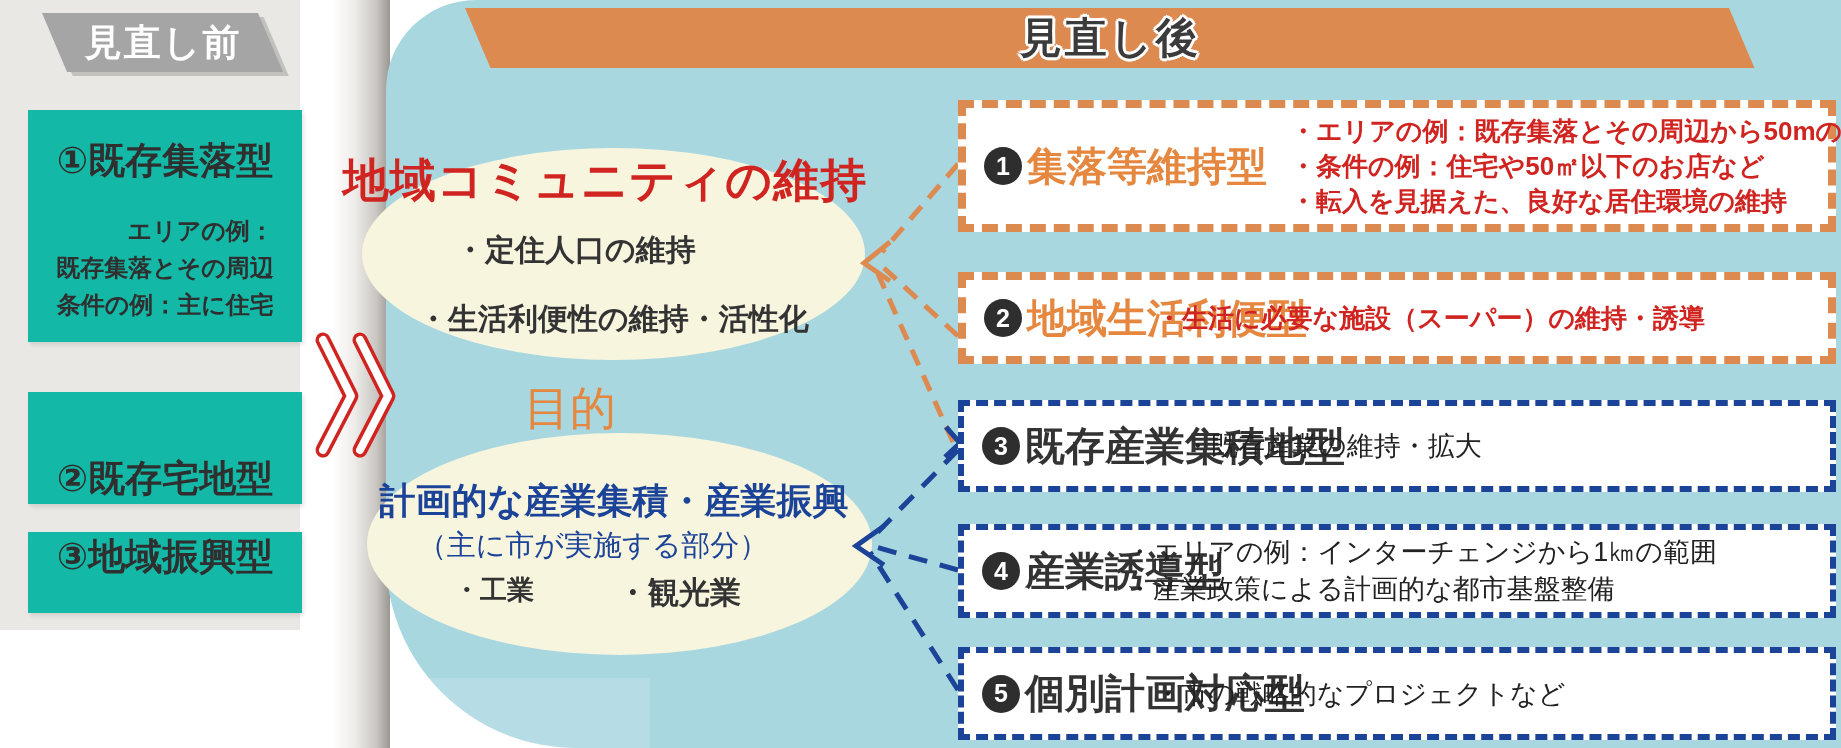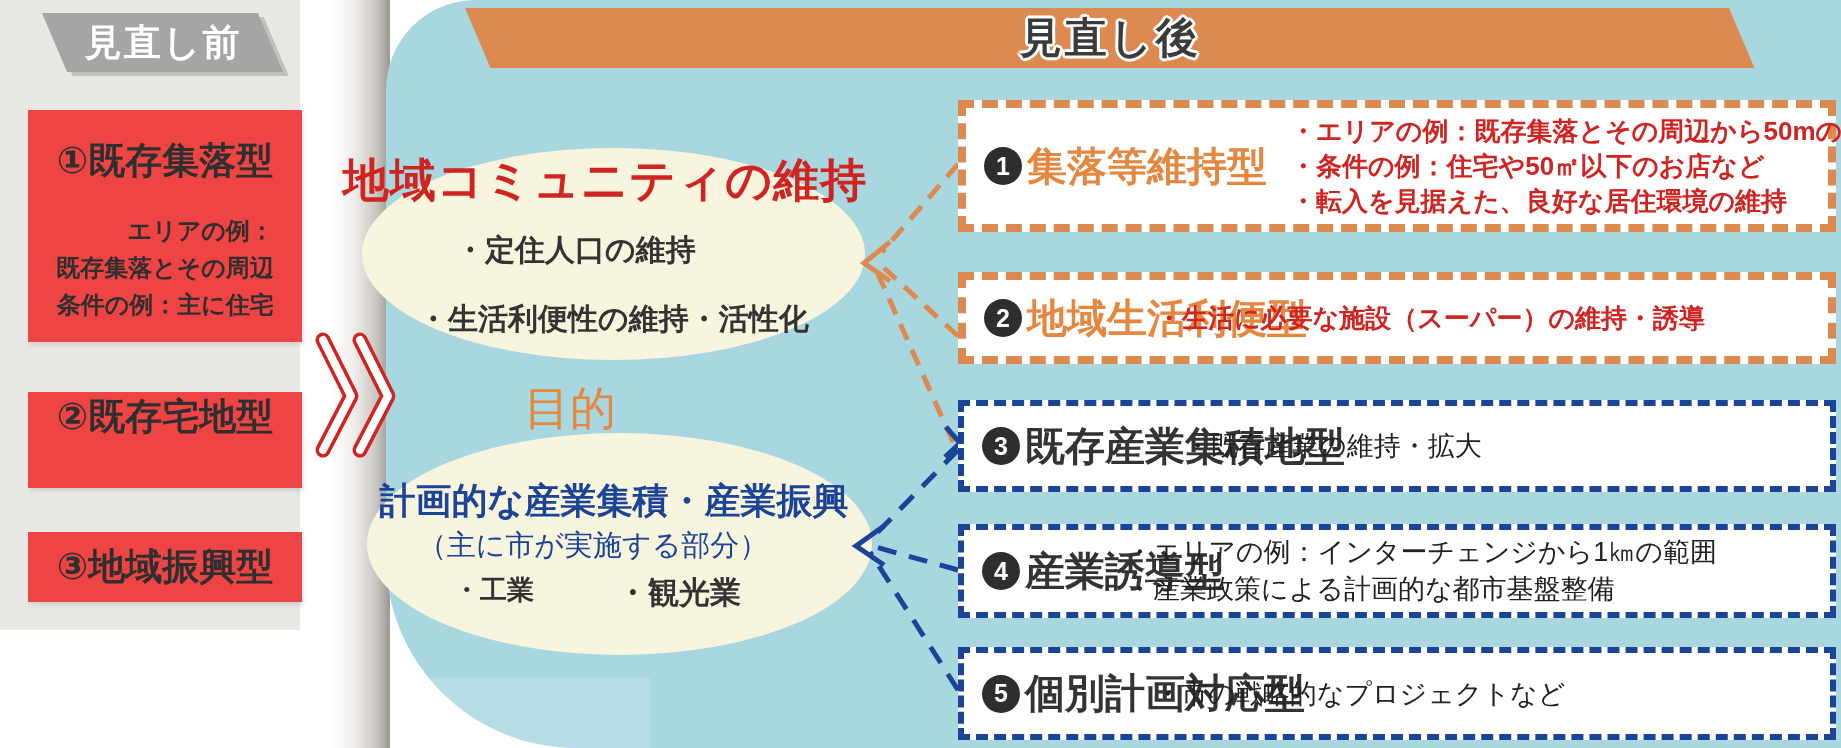--- a/index.html
+++ b/index.html
@@ -18,28 +18,28 @@
   .banner{position:absolute;transform:skewX(23deg);transform-origin:top left;z-index:6;
     display:flex;align-items:center;justify-content:center;}
   .banner-inner{transform:skewX(-23deg);white-space:nowrap;}
   .banner-before{left:42px;top:13px;width:216px;height:59px;background:var(--gray-banner);
     box-shadow:4px 4px 0 rgba(120,120,120,0.35);}
   .banner-before .banner-inner{color:#ffffff;font-size:37px;font-weight:bold;letter-spacing:2px;}
   .banner-after{left:465px;top:8px;width:1264px;height:60px;background:var(--accent-orange);}
   .banner-after .banner-inner{color:#3b3b3b;font-size:42px;font-weight:bold;letter-spacing:3px;
     text-shadow:-2px -2px 0 #fff,2px -2px 0 #fff,-2px 2px 0 #fff,2px 2px 0 #fff,0 -3px 0 #fff,0 3px 0 #fff,-3px 0 0 #fff,3px 0 0 #fff;}
 
-  .before-box{position:absolute;left:28px;width:274px;background:#ef4444;z-index:5;
+  .before-box{position:absolute;left:28px;width:274px;background:#14b8a6;z-index:5;
     box-shadow:2px 3px 4px rgba(0,0,0,0.10);display:flex;flex-direction:column;align-items:center;}
   .before-title{font-size:37px;font-weight:bold;color:var(--dark-text);white-space:nowrap;}
   .box-a{top:110px;height:232px;}
   .box-a .before-title{margin-top:26px;}
   .before-sub{margin-top:26px;text-align:right;font-size:24px;font-weight:bold;color:var(--dark-text);line-height:37px;}
-  .box-b{top:392px;height:96px;justify-content:flex-start;}
-  .box-c{top:532px;height:70px;justify-content:center;}
+  .box-b{top:392px;height:112px;justify-content:flex-end;}
+  .box-c{top:532px;height:81px;justify-content:flex-start;}
 
   
   .ellipse{position:absolute;background:var(--cream);border-radius:50%;z-index:5;}
   .ellipse-1{left:362px;top:148px;width:503px;height:212px;}
   .ellipse-2{left:367px;top:433px;width:505px;height:222px;}
   .goal-title-1{position:absolute;left:605px;top:150px;transform:translateX(-50%);z-index:7;
     color:var(--accent-red);font-size:46px;font-weight:bold;white-space:nowrap;letter-spacing:1px;}
   .goal-bullet{position:absolute;z-index:7;font-size:30px;font-weight:bold;color:#333333;white-space:nowrap;}
   .gb-1{left:455px;top:230px;}
   .gb-2{left:418px;top:290px;margin-top:9px;}

